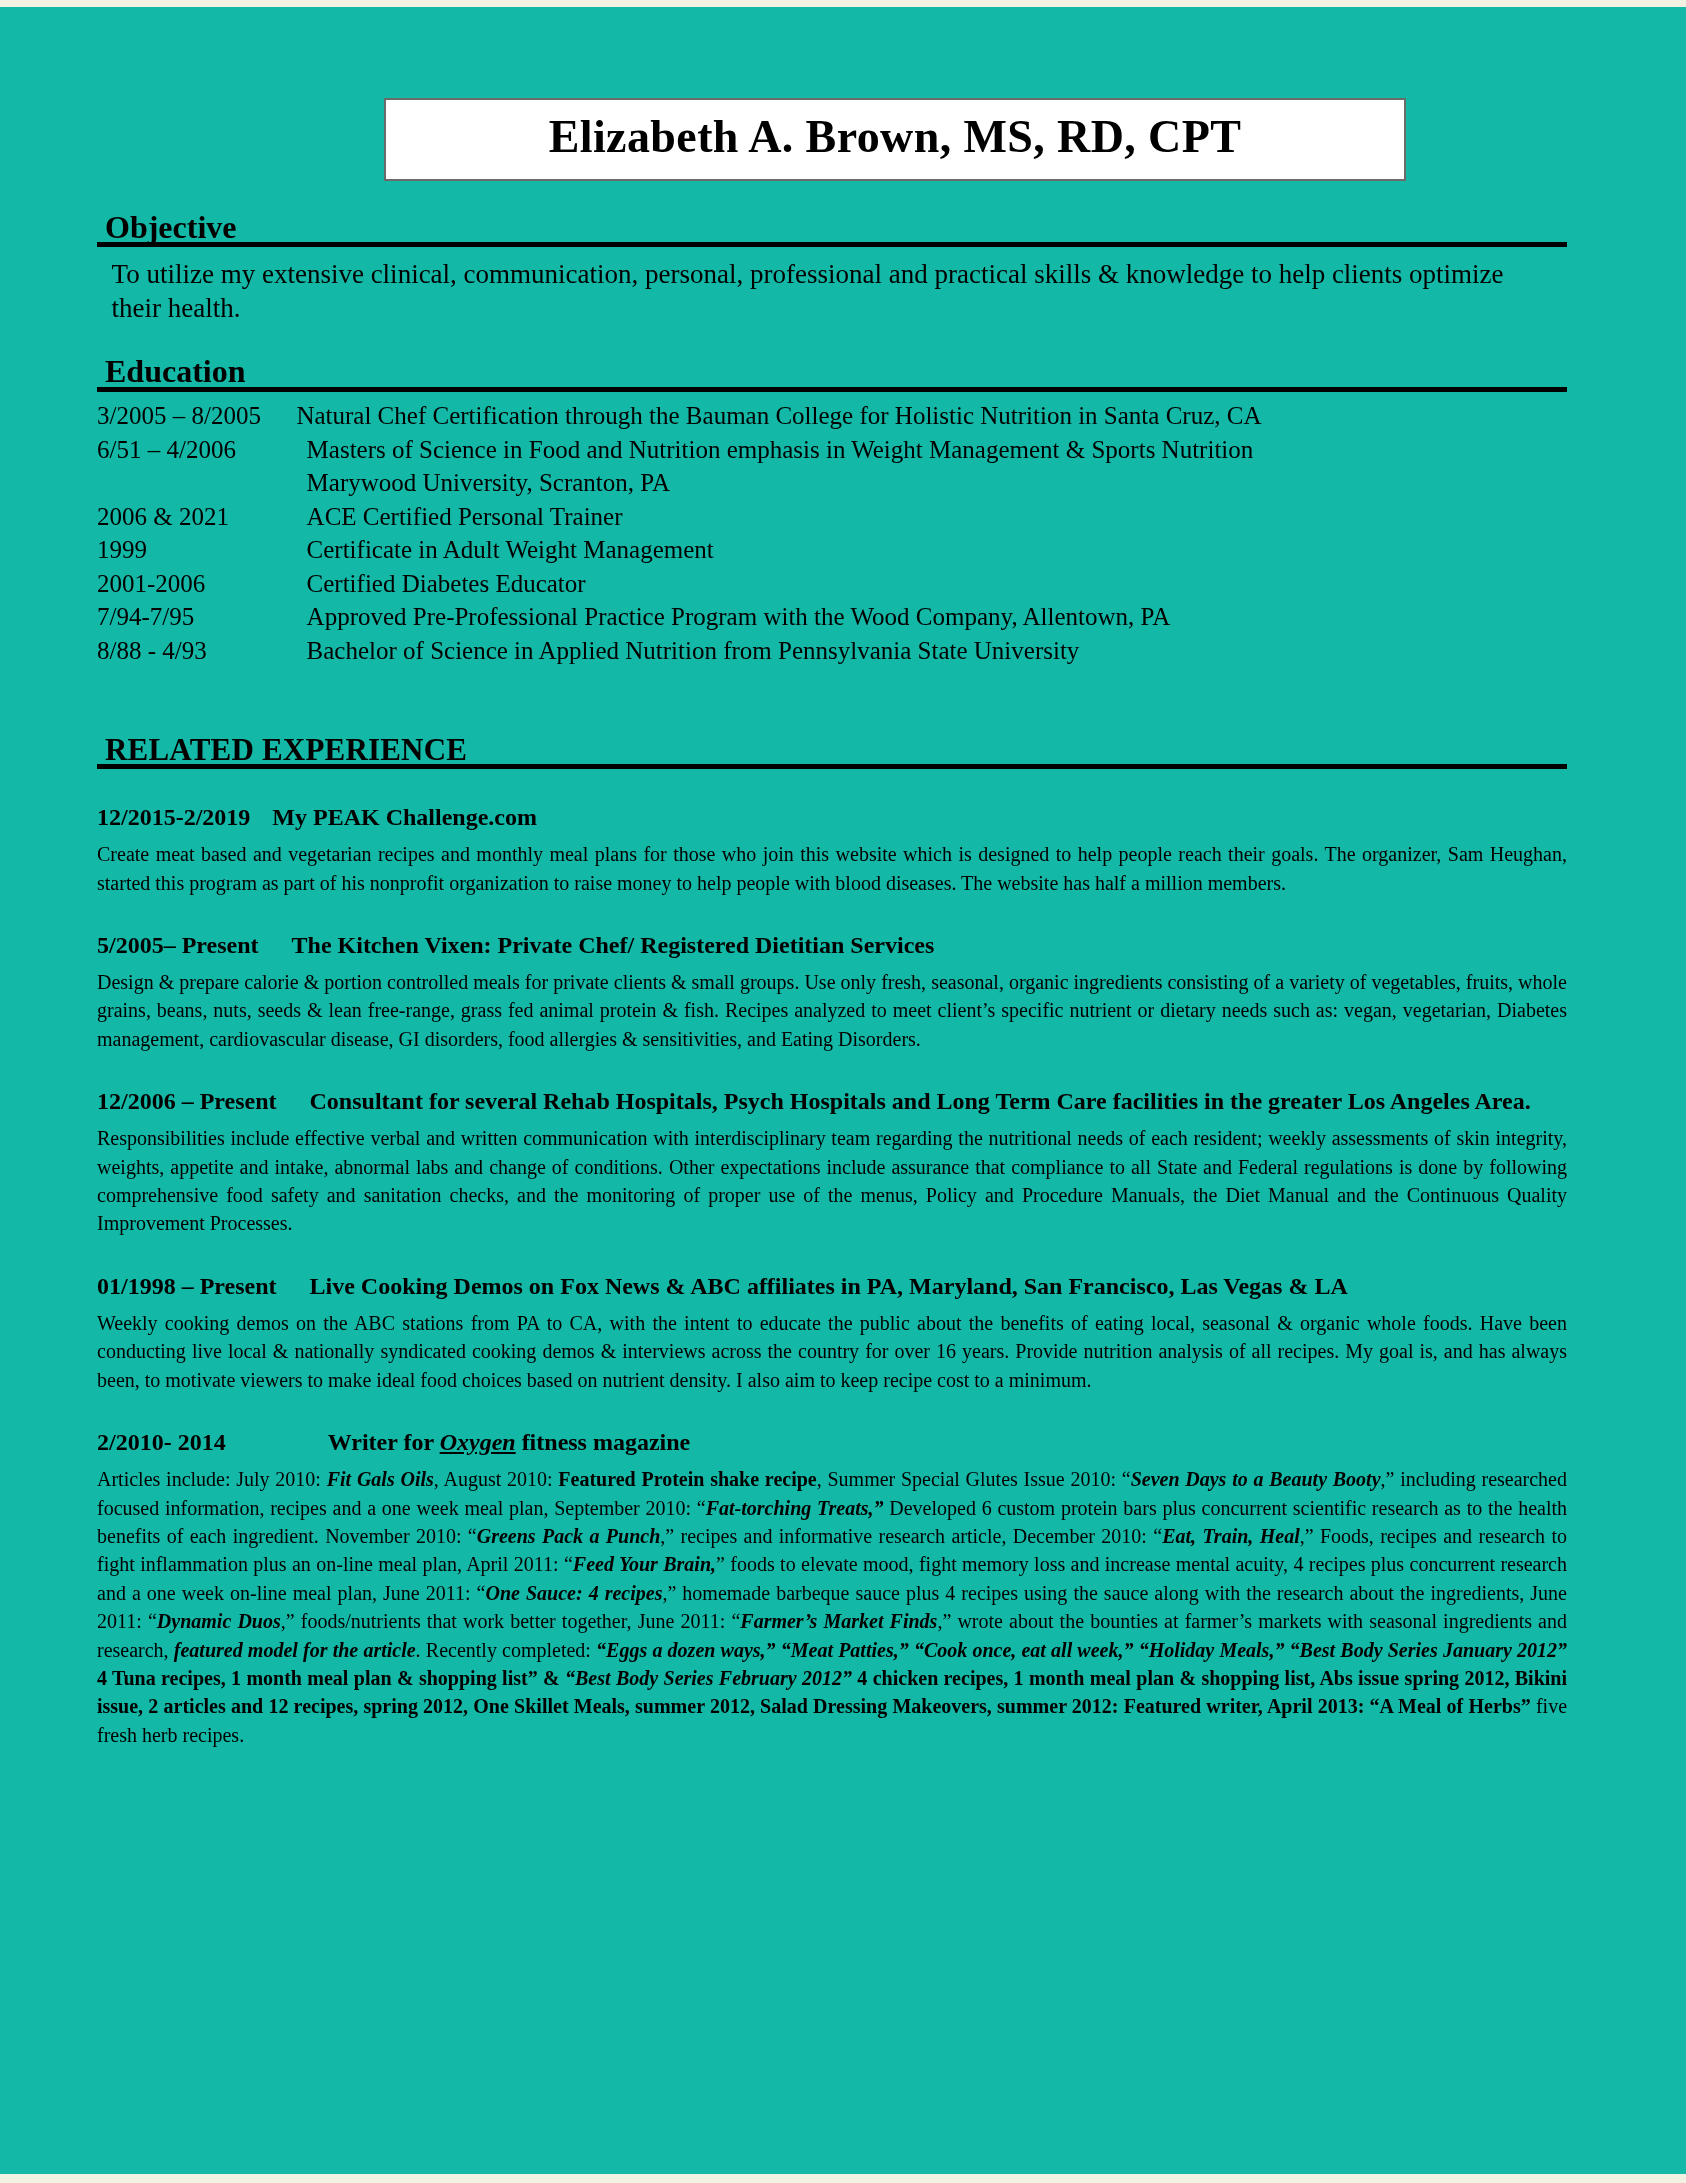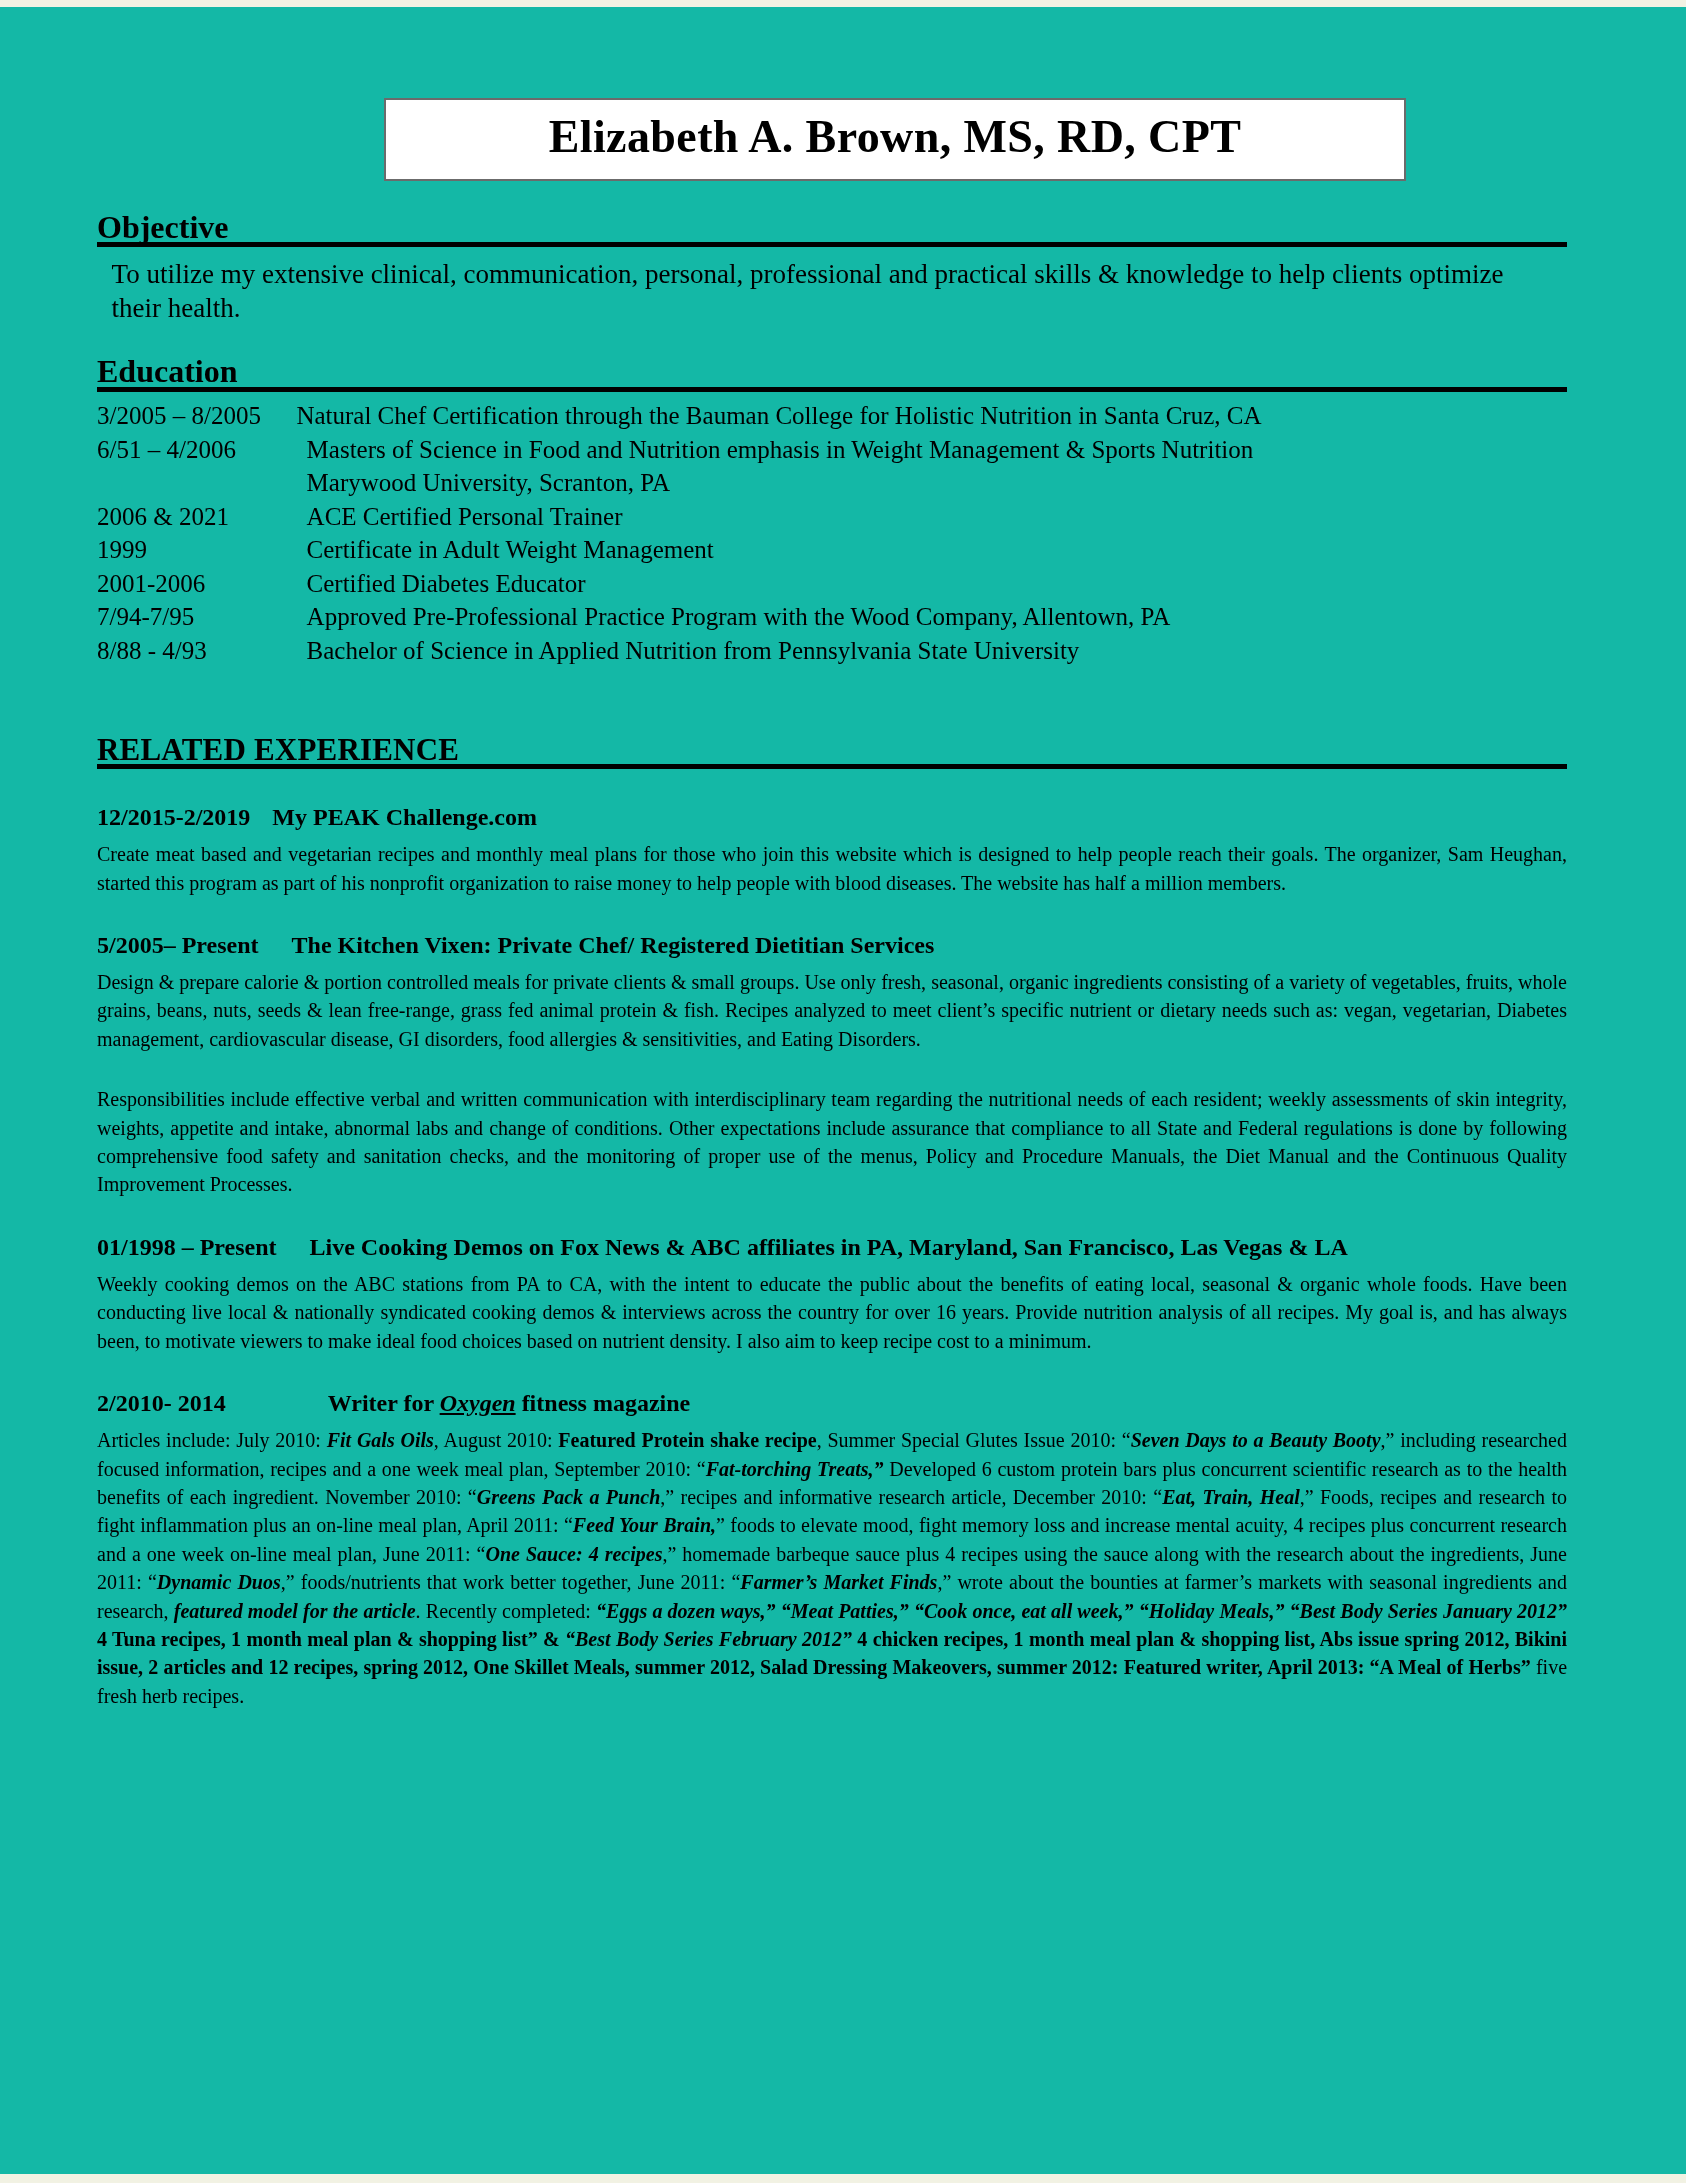--- a/index.html
+++ b/index.html
@@ -60,21 +60,21 @@
   }
 
   
   .section-head {
     position: relative;
     margin-top: 22px;
     height: 44px;
   }
   .section-head .label {
     position: absolute;
-    left: 0;
+    left: 8px;
     bottom: 4.4px;
     font-size: 32px;
     font-weight: bold;
     line-height: 1;
     white-space: nowrap;
   }
   .section-head .label.wide {
     font-size: 31px;
     letter-spacing: 0.2px;
   }
@@ -220,20 +220,21 @@
     <div id="exp-list">
         <div class="exp-block">
           <div class="exp-head"><span>12/2015-2/2019</span><span class="gap-sm"></span><span>My PEAK Challenge.com</span></div>
           <div class="exp-body">Create meat based and vegetarian recipes and monthly meal plans for those who join this website which is designed to help people reach their goals. The organizer, Sam Heughan, started this program as part of his nonprofit organization to raise money to help people with blood diseases. The website has half a million members.</div>
         </div>
         <div class="exp-block">
           <div class="exp-head"><span>5/2005– Present</span><span class="gap-md"></span><span>The Kitchen Vixen: Private Chef/ Registered Dietitian Services</span></div>
           <div class="exp-body">Design &amp; prepare calorie &amp; portion controlled meals for private clients &amp; small groups. Use only fresh, seasonal, organic ingredients consisting of a variety of vegetables, fruits, whole grains, beans, nuts, seeds &amp; lean free-range, grass fed animal protein &amp; fish. Recipes analyzed to meet client’s specific nutrient or dietary needs such as: vegan, vegetarian, Diabetes management, cardiovascular disease, GI disorders, food allergies &amp; sensitivities, and Eating Disorders.</div>
         </div>
         <div class="exp-block">
+          <div class="exp-head"><span>12/2006 – Present</span><span class="gap-md"></span><span>Consultant for several Rehab Hospitals, Psych Hospitals and Long Term Care facilities in the greater Los Angeles Area.</span></div>
           <div class="exp-body">Responsibilities include effective verbal and written communication with interdisciplinary team regarding the nutritional needs of each resident; weekly assessments of skin integrity, weights, appetite and intake, abnormal labs and change of conditions. Other expectations include assurance that compliance to all State and Federal regulations is done by following comprehensive food safety and sanitation checks, and the monitoring of proper use of the menus, Policy and Procedure Manuals, the Diet Manual and the Continuous Quality Improvement Processes.</div>
         </div>
         <div class="exp-block">
           <div class="exp-head"><span>01/1998 – Present</span><span class="gap-md"></span><span>Live Cooking Demos on Fox News &amp; ABC affiliates in PA, Maryland, San Francisco, Las Vegas &amp; LA</span></div>
           <div class="exp-body">Weekly cooking demos on the ABC stations from PA to CA, with the intent to educate the public about the benefits of eating local, seasonal &amp; organic whole foods. Have been conducting live local &amp; nationally syndicated cooking demos &amp; interviews across the country for over 16 years. Provide nutrition analysis of all recipes. My goal is, and has always been, to motivate viewers to make ideal food choices based on nutrient density. I also aim to keep recipe cost to a minimum.</div>
         </div>
       </div>
 
     <div class="exp-block">
       <div class="exp-head">

